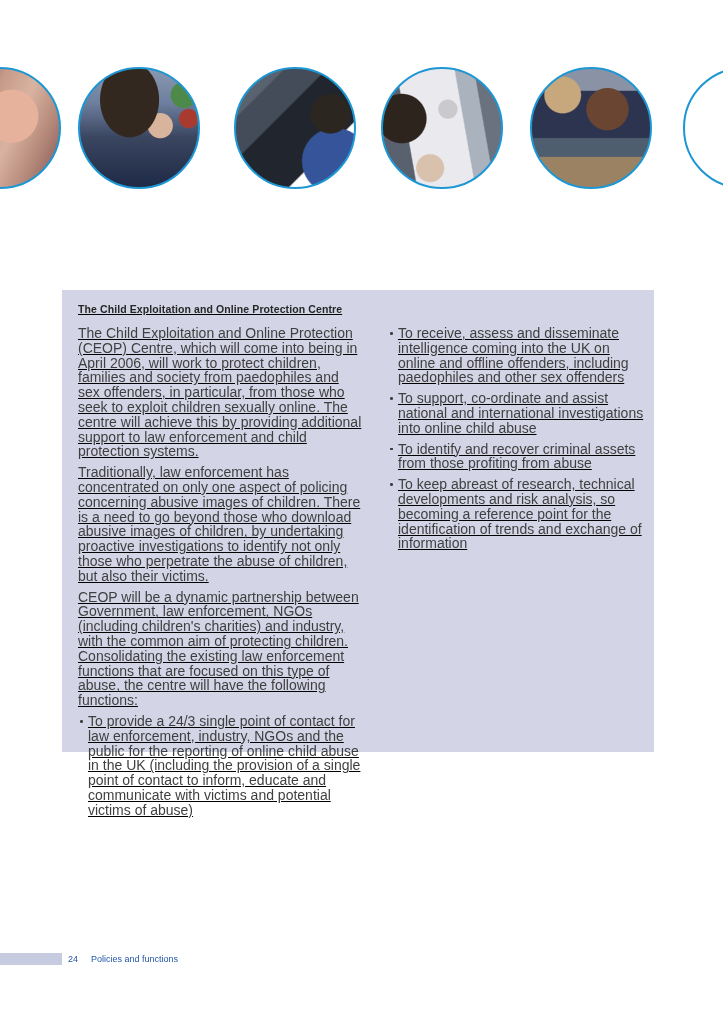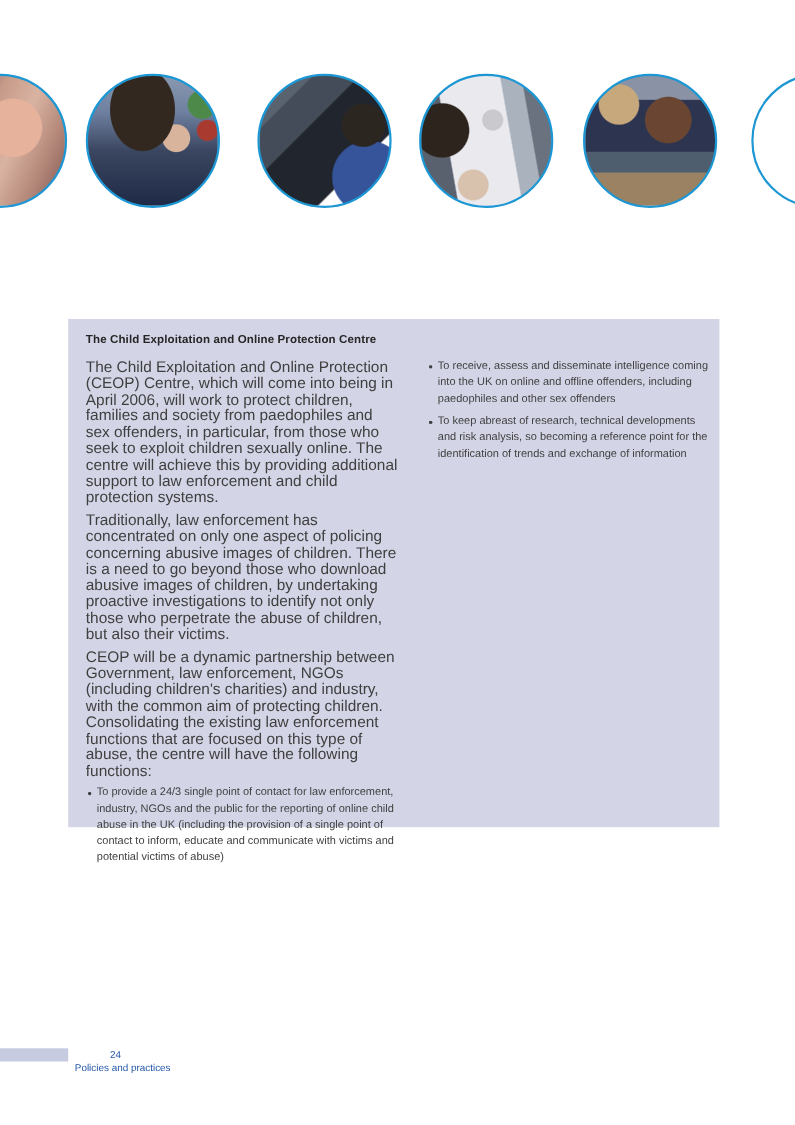--- a/index.html
+++ b/index.html
@@ -47,49 +47,49 @@
     background:
       radial-gradient(circle at 64% 34%, #6a4632 0 19%, rgba(0,0,0,0) 20%),
       radial-gradient(circle at 26% 22%, #c7a87c 0 14%, rgba(0,0,0,0) 15%),
       linear-gradient(180deg, #8a93a5 0 18%, #2c3450 19% 58%, #4e5e6e 59% 74%, #9a8263 75%);
   }
   .c6 { left:683px; background:#ffffff; }
 
   
   .panel {
     position:absolute; left:62px; top:290px; width:592px; height:462px;
-    background:#d3d5e6; box-sizing:border-box; padding:13px 8px 0 16px;
+    background:#d3d5e6; box-sizing:border-box; padding:13px 8px 0 16px;text-decoration:underline;
   }
   .panel-title {
     margin:0 0 11px 0; font-size:10.5px; font-weight:bold;
     color:#262626; letter-spacing:0.1px;
   }
   .cols { display:flex; }
   .col-left  { width:284px; margin-right:26px; }
   .col-right { width:258px; }
   .body-p {
     margin:0 0 6px 0; font-size:14px; line-height:14.8px; color:#3f3f3f;
   }
   .bullet {
     position:relative; padding-left:10px; margin:0 0 6px 0;
-    font-size:10px; line-height:14.8px; color:#3f3f3f;
+    font-size:14px; line-height:14.8px; color:#3f3f3f;
   }
   .bullet .dot {
     position:absolute; left:2px; top:6.2px; width:2.6px; height:2.6px;
     border-radius:50%; background:#3f3f3f;
   }
 
   
   .footer-bar {
     position:absolute; left:0; top:953px; width:62px; height:12px;
     background:#c7cbdf;
   }
   .footer-text {
     position:absolute; left:68px; top:953px; font-size:9px; color:#2356a8;
-    display:flex; align-items:center; line-height:12px;flex-direction:column;
+    display:flex; align-items:center; line-height:12px;
   }
   .footer-text .pageno { margin-right:13px; }
 </style>
 </head>
 <body>
 
 <div class="page">
 
   <div>
     <div class="circle c1" title="child holding a camera phone (cropped at left page edge)"></div>
@@ -115,32 +115,37 @@
         </div>
       </div>
 
       <div class="col-right">
         <div class="bullet">
           <span class="dot"></span>
           <span>To receive, assess and disseminate intelligence coming into the UK on online and offline offenders, including paedophiles and other sex offenders</span>
         </div>
         <div class="bullet">
           <span class="dot"></span>
+          <span>To support, co-ordinate and assist national and international investigations into online child abuse</span>
         </div>
         <div class="bullet">
           <span class="dot"></span>
+        </div>
+        <div class="bullet">
+          <span class="dot"></span>
+          <span>To identify and recover criminal assets from those profiting from abuse</span>
         </div>
         <div class="bullet">
           <span class="dot"></span>
           <span>To keep abreast of research, technical developments and risk analysis, so becoming a reference point for the identification of trends and exchange of information</span>
         </div>
       </div>
 
     </div>
   </section>
 
   <div class="footer-bar"></div>
   <div class="footer-text">
     <span class="pageno">24</span>
-    <span>Policies and practices</span>
+    <span>Policies and functions</span>
   </div>
 
 </div>
 
 </body></html>

